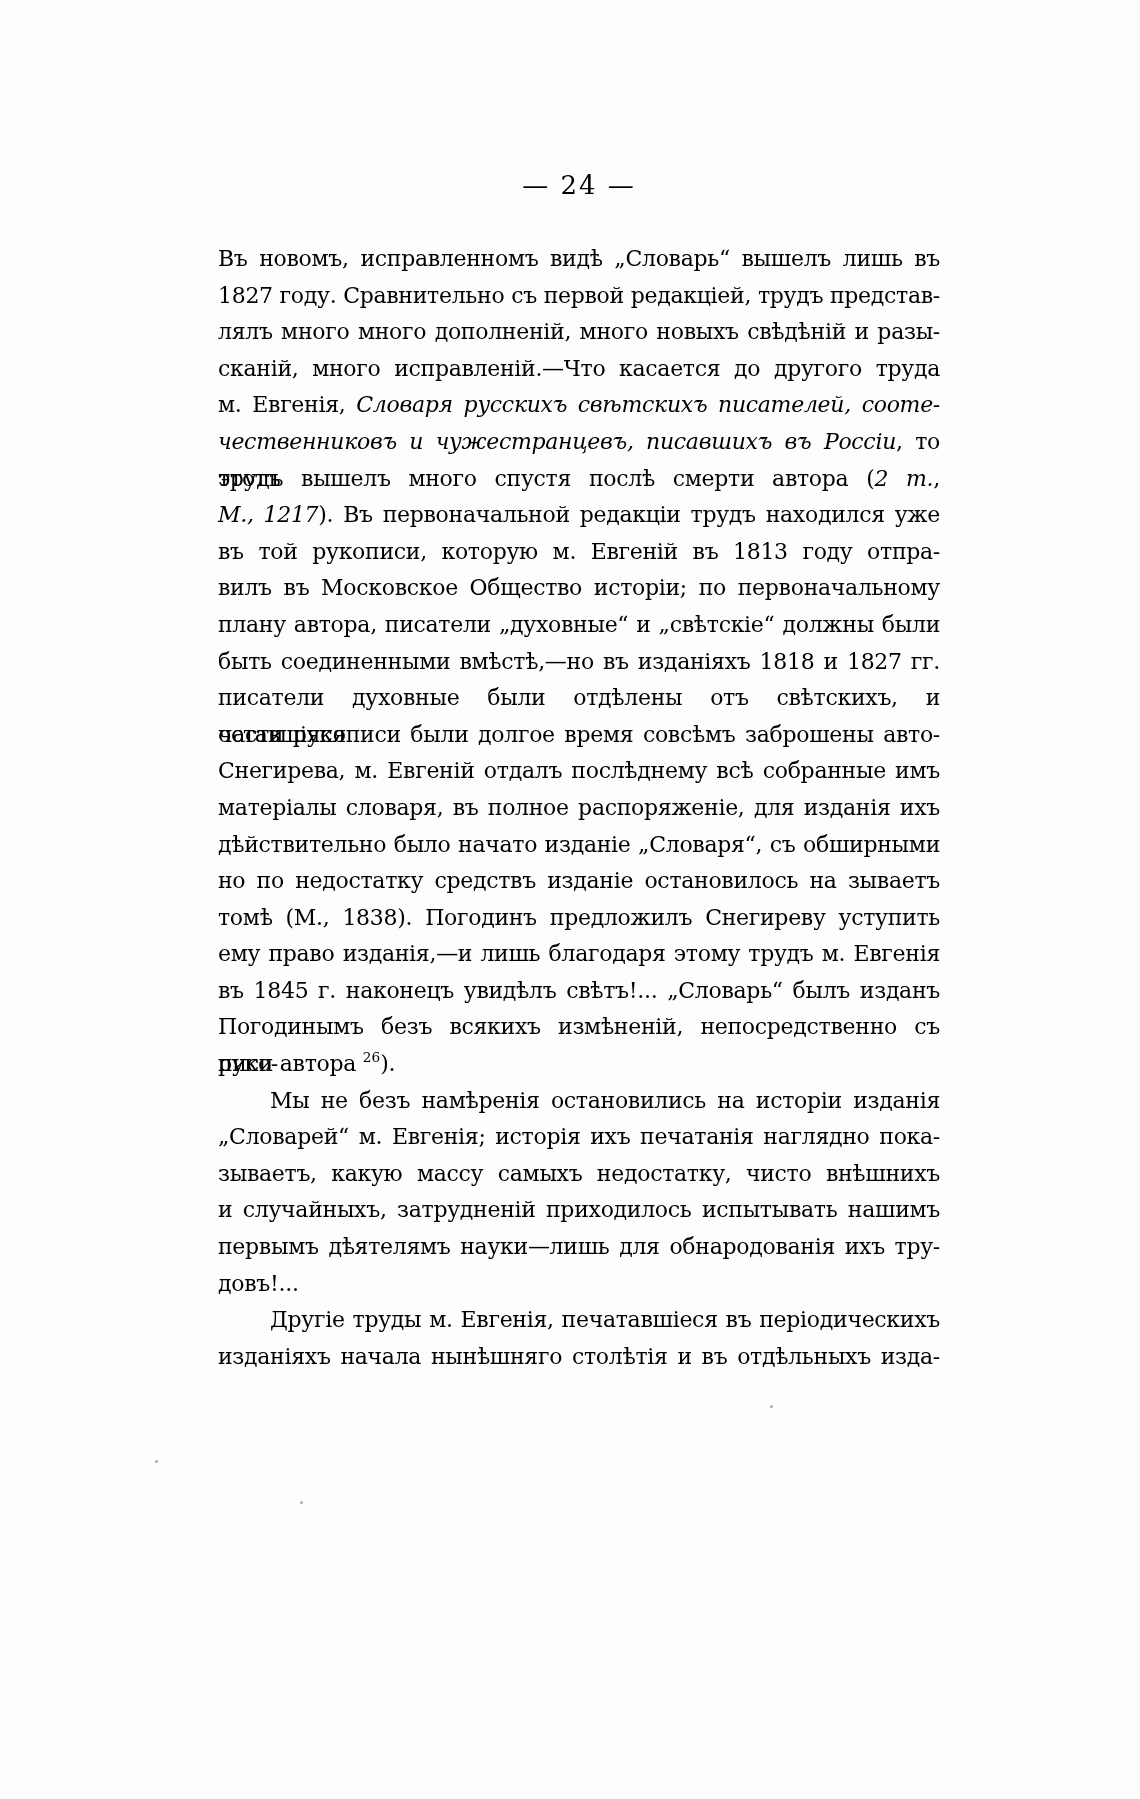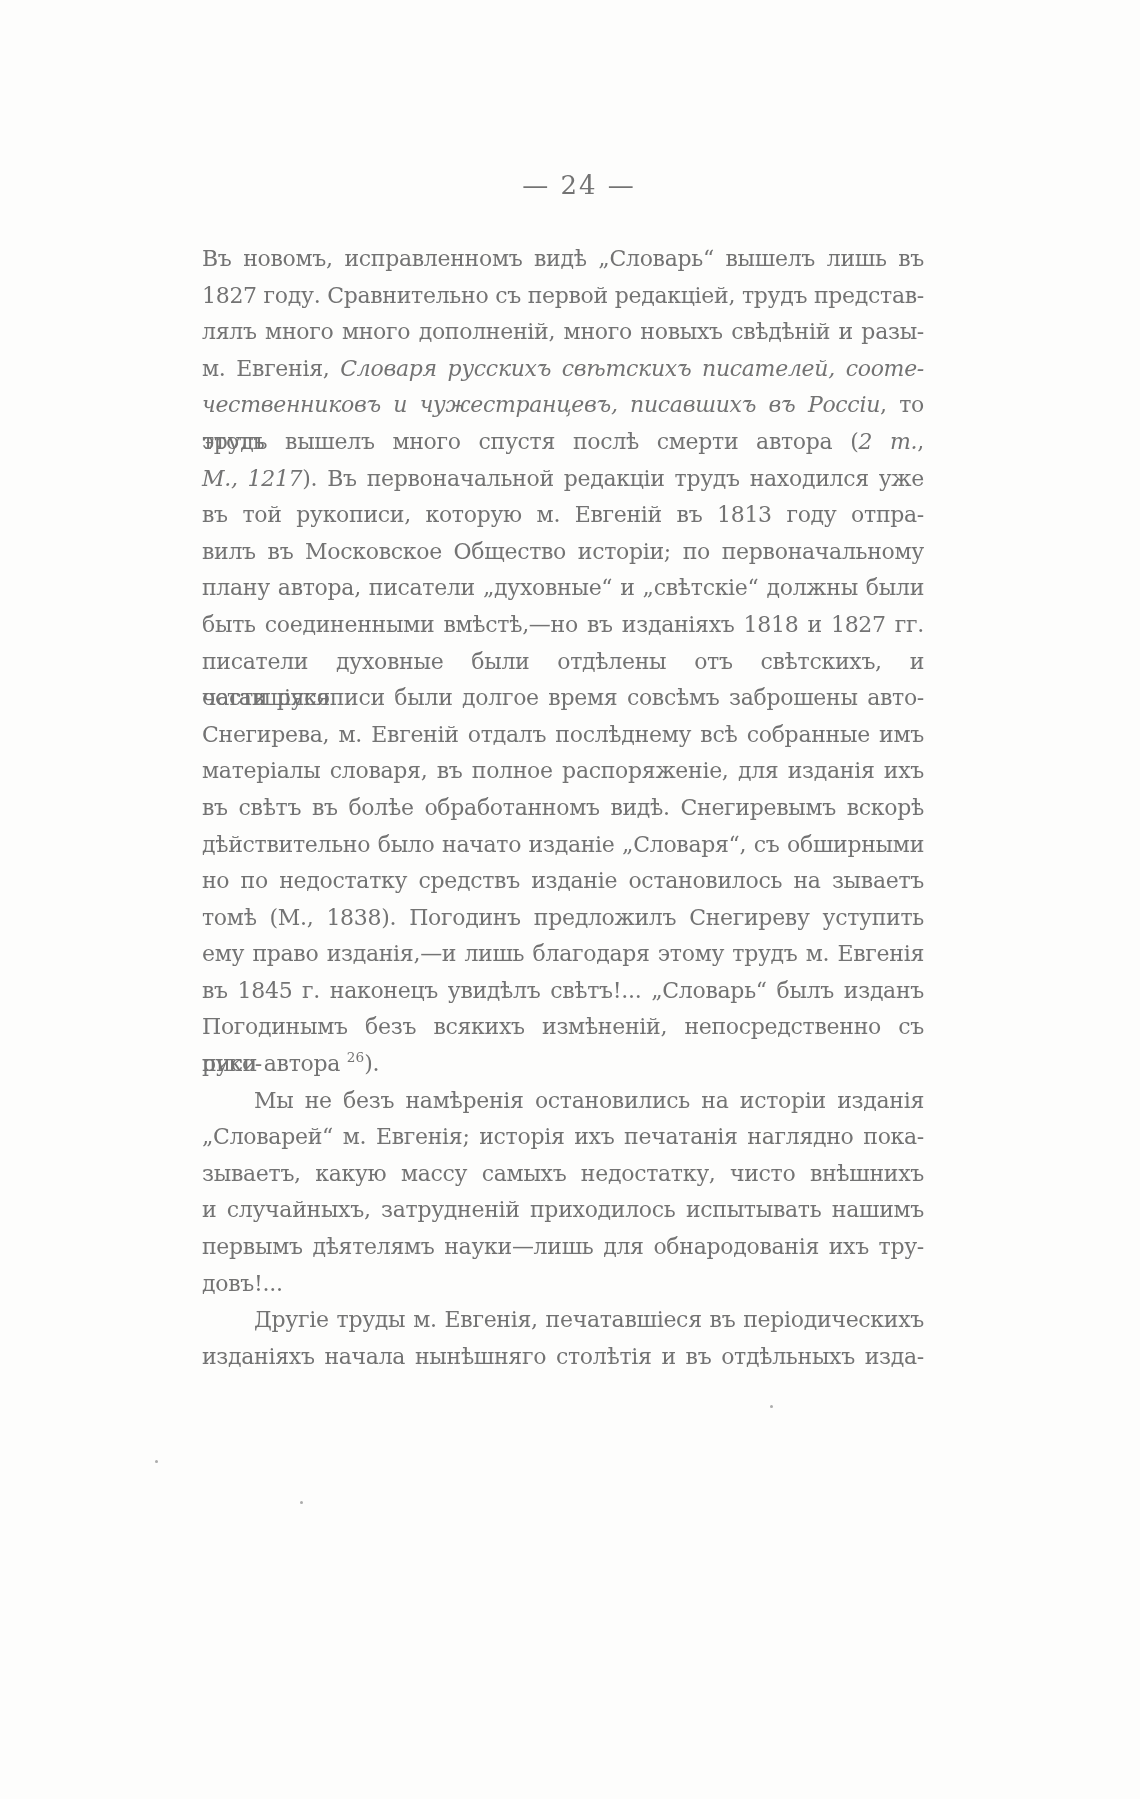--- a/index.html
+++ b/index.html
@@ -24,21 +24,21 @@
     top: 170px;
     left: 218px;
     width: 722px;
     text-align: center;
     font-size: 26px;
     letter-spacing: 2px;
   }
   .text-block {
     position: absolute;
     top: 241px;
-    left: 202px;
+    left: 218px;
     width: 722px;
     font-size: 22px;
     letter-spacing: -0.3px;
   }
   .text-line {
     line-height: 36.6px;
     height: 36.6px;
     text-align: justify;
     text-align-last: justify;
     white-space: normal;
@@ -65,39 +65,39 @@
     background: #6a6a6a;
     border-radius: 50%;
     width: 3px;
     height: 3px;
     opacity: 0.55;
   }
 </style>
 </head>
 <body style="background: rgb(253, 253, 252);">
 
-<div class="page" style="color: #737373;">
+<div class="page" style="color: #000000;">
   <div class="page-number">— 24 —</div>
   <div class="text-block">
       <div class="text-line"><span>Въ новомъ, исправленномъ видѣ „Словарь“ вышелъ лишь въ</span></div>
       <div class="text-line"><span>1827 году. Сравнительно съ первой редакціей, трудъ представ-</span></div>
       <div class="text-line"><span>лялъ много много дополненій, много новыхъ свѣдѣній и разы-</span></div>
+      <div class="text-line"><span>сканій, много исправленій.—Что касается до другого труда</span></div>
       <div class="text-line"><span>м. Евгенія, </span><span class="it">Словаря русскихъ свѣтскихъ писателей, сооте-</span></div>
       <div class="text-line"><span class="it">чественниковъ и чужестранцевъ, писавшихъ въ Россіи</span><span>, то этотъ</span></div>
       <div class="text-line"><span>трудъ вышелъ много спустя послѣ смерти автора (</span><span class="it">2 т.</span><span>,</span></div>
       <div class="text-line"><span class="it">М., 1217</span><span>). Въ первоначальной редакціи трудъ находился уже</span></div>
       <div class="text-line"><span>въ той рукописи, которую м. Евгеній въ 1813 году отпра-</span></div>
       <div class="text-line"><span>вилъ въ Московское Общество исторіи; по первоначальному</span></div>
       <div class="text-line"><span>плану автора, писатели „духовные“ и „свѣтскіе“ должны были</span></div>
       <div class="text-line"><span>быть соединенными вмѣстѣ,—но въ изданіяхъ 1818 и 1827 гг.</span></div>
       <div class="text-line"><span>писатели духовные были отдѣлены отъ свѣтскихъ, и оставшіяся</span></div>
       <div class="text-line"><span>части рукописи были долгое время совсѣмъ заброшены авто-</span></div>
       <div class="text-line"><span>Снегирева, м. Евгеній отдалъ послѣднему всѣ собранные имъ</span></div>
       <div class="text-line"><span>матеріалы словаря, въ полное распоряженіе, для изданія ихъ</span></div>
-      <div class="text-line"><span>въ свѣтъ въ болѣе обработанномъ видѣ. Снегиревымъ вскорѣ</span></div>
       <div class="text-line"><span>дѣйствительно было начато изданіе „Словаря“, съ обширными</span></div>
       <div class="text-line"><span>но по недостатку средствъ изданіе остановилось на зываетъ</span></div>
       <div class="text-line"><span>томѣ (М., 1838). Погодинъ предложилъ Снегиреву уступить</span></div>
       <div class="text-line"><span>ему право изданія,—и лишь благодаря этому трудъ м. Евгенія</span></div>
       <div class="text-line"><span>въ 1845 г. наконецъ увидѣлъ свѣтъ!... „Словарь“ былъ изданъ</span></div>
       <div class="text-line"><span>Погодинымъ безъ всякихъ измѣненій, непосредственно съ руко-</span></div>
       <div class="text-line paragraph-end"><span>писи автора </span><sup class="fn">26</sup><span>).</span></div>
       <div class="text-line indent"><span>Мы не безъ намѣренія остановились на исторіи изданія</span></div>
       <div class="text-line"><span>„Словарей“ м. Евгенія; исторія ихъ печатанія наглядно пока-</span></div>
       <div class="text-line"><span>зываетъ, какую массу самыхъ недостатку, чисто внѣшнихъ</span></div>

